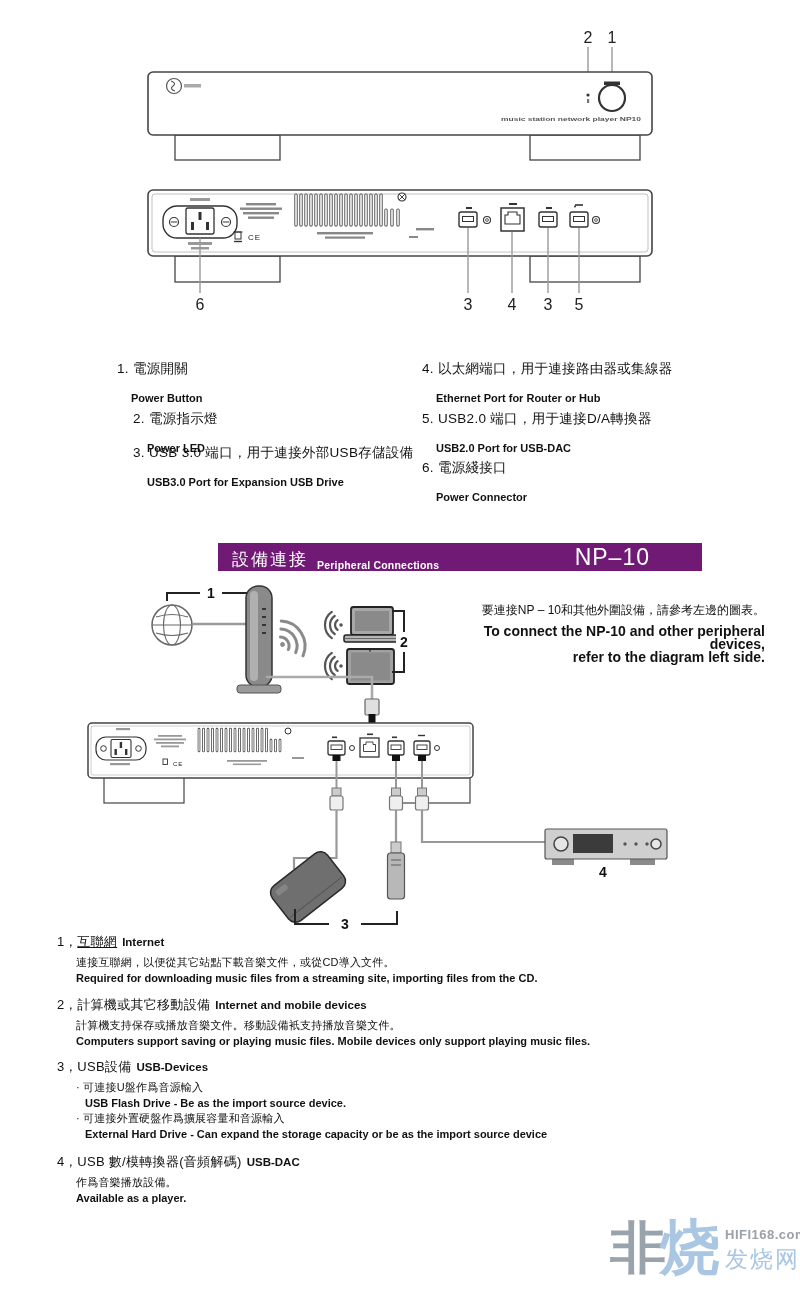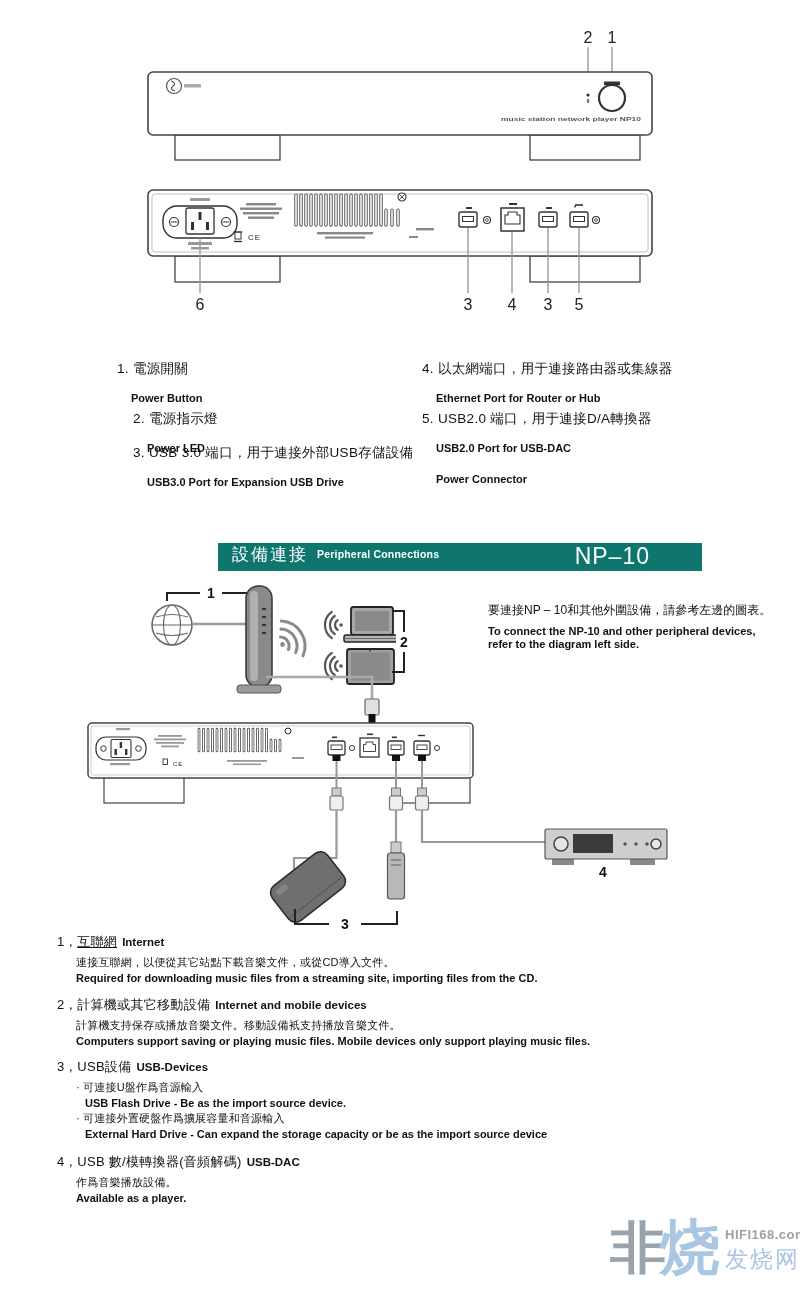--- a/index.html
+++ b/index.html
@@ -10,31 +10,31 @@
   .abs{position:absolute;}
   svg text{font-family:"Liberation Sans","DejaVu Sans",sans-serif;}
 
   
   .legend-item{position:absolute;width:290px;}
   .li-zh{font-size:13.5px;color:#111;letter-spacing:0.3px;}
   .li-en{font-size:11px;font-weight:700;color:#111;margin-left:14px;margin-top:14px;}
 
   
   .section-bar{
-    position:absolute;left:218px;top:543px;width:484px;height:28px;background:#0f766e;
-    display:flex;align-items:flex-start;color:#fff;
+    position:absolute;left:218px;top:543px;width:484px;height:28px;background:#701a75;
+    display:flex;align-items:flex-end;color:#fff;
   }
   .bar-zh{font-size:17px;margin-left:14px;letter-spacing:2px;}
   .bar-en{font-size:10.5px;font-weight:700;margin-left:9px;margin-top:5px;letter-spacing:0.2px;}
   .bar-model{margin-left:auto;margin-right:52px;font-size:23px;font-weight:400;letter-spacing:1px;}
 
   
-  .diag-note{position:absolute;left:488px;top:602px;width:300px;}
+  .diag-note{position:absolute;left:465px;top:602px;width:300px;text-align:right;}
   .dn-zh{font-size:12px;color:#111;}
-  .dn-en{font-size:11px;font-weight:700;color:#111;line-height:13px;margin-top:6px;}
+  .dn-en{font-size:14px;font-weight:700;color:#111;line-height:13px;margin-top:6px;}
 
   
   .note{position:absolute;left:57px;width:700px;}
   .note-head{font-size:13px;color:#111;}
   .note-head .t-zh{letter-spacing:0.3px;text-align:center;}
   .note-head .t-zh.u{text-decoration:underline;}
   .note-head .t-en{font-size:11.5px;font-weight:700;margin-left:5px;}
   .note-body{margin-left:19px;margin-top:4px;}
   .nb-zh{font-size:11px;line-height:15.5px;color:#111;letter-spacing:0.2px;}
   .nb-en{font-size:11px;font-weight:700;line-height:15.5px;color:#111;}
@@ -197,20 +197,21 @@
 </div>
 <div class="legend-item" style="left:422px;top:360px;">
   <div class="li-zh"><span>4.</span> <span>以太網端口，用于連接路由器或集線器</span></div>
   <div class="li-en">Ethernet Port for Router or Hub</div>
 </div>
 <div class="legend-item" style="left:422px;top:410px;">
   <div class="li-zh"><span>5.</span> <span>USB2.0 端口，用于連接D/A轉換器</span></div>
   <div class="li-en">USB2.0 Port for USB-DAC</div>
 </div>
 <div class="legend-item" style="left:422px;top:459px;">
+  <div class="li-zh"><span>6.</span> <span>電源綫接口</span></div>
   <div class="li-en">Power Connector</div>
 </div>
 
 <div class="section-bar">
   <span class="bar-zh">設備連接</span>
   <span class="bar-en">Peripheral Connections</span>
   <span class="bar-model">NP–10</span>
 </div>
 
 <svg class="abs" style="left:80px;top:580px;" width="640" height="360" viewBox="0 0 640 360">

